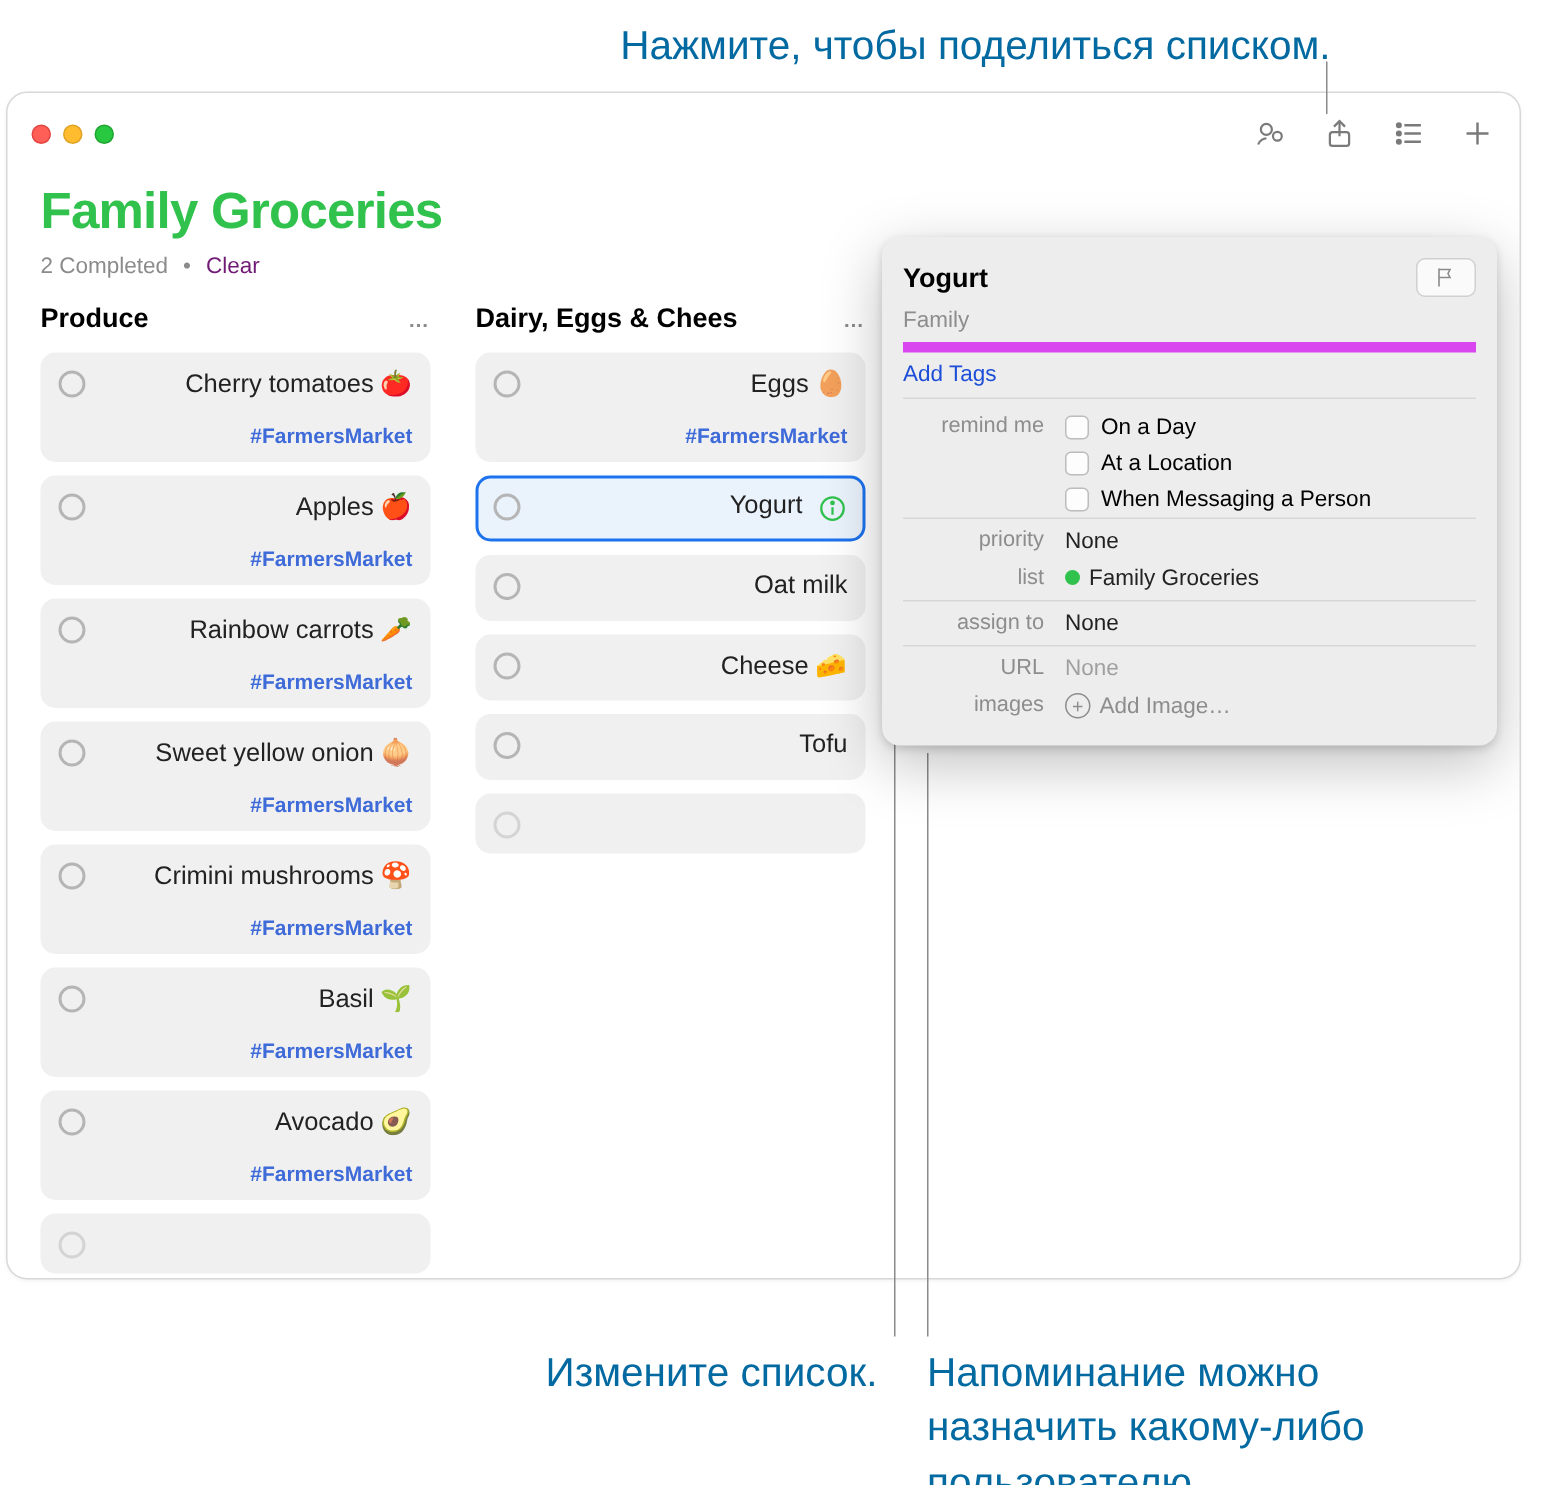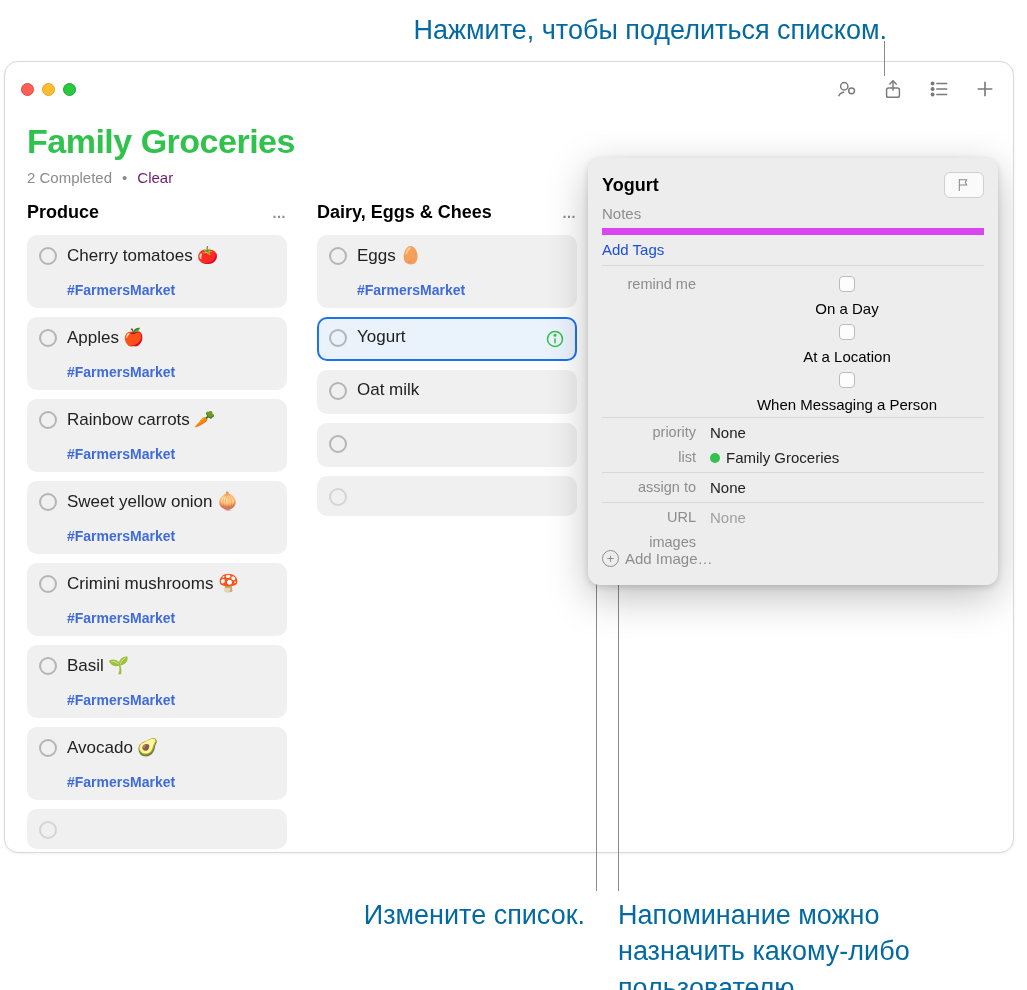--- a/index.html
+++ b/index.html
@@ -68,21 +68,21 @@
 
 .columns {
   display: flex;
   gap: 30px;
   padding: 14px 22px 0;
 }
 .col { width: 260px; }
 .col-header { display:flex; justify-content:space-between; align-items:center; margin-bottom:12px;}
 .col-title { font-size: 18px; font-weight: 700; }
 .col-more { color:#8b8b8b; font-size:14px; font-weight:700; letter-spacing:1px; cursor:pointer; }
-.items { display:flex; flex-direction:column; gap:9px; }
+.items { display:flex; flex-direction:column; gap:9px;text-align:right; }
 .item {
   background: #f0f0f1;
   border-radius: 10px;
   padding: 10px 12px;
   min-height: 44px;
   display: flex;
   align-items: flex-start;
   gap: 10px;
   position: relative;
 }
@@ -126,21 +126,21 @@
 .insp-row {
   display: flex;
   border-top: 1px solid #d7d7d7;
   padding: 10px 0 4px;
 }
 .insp-row.tight{padding:6px 0;}
 .insp-label { width: 108px; text-align: right; color:#8d8d8d; padding-right: 14px; font-size:14.5px; }
 .insp-val { flex:1; color:#222; }
 .insp-val.placeholder { color:#a0a0a0; }
 .insp-check-col { flex:1; display:flex; flex-direction:column; gap:7px; }
-.insp-check { display:flex; align-items:center; gap:8px;flex-direction:column; }
+.insp-check { display:flex; align-items:center; gap:8px; }
 .chk { width:16px; height:16px; border:1px solid #bcbcbc; border-radius:4px; background:#fdfdfd; cursor:pointer;}
 .list-dot { width:10px; height:10px; border-radius:50%; background:#30c24c; display:inline-block; margin-right:6px;}
 .add-img { display:flex; align-items:center; gap:6px; color:#8d8d8d; cursor:pointer;}
 .plus-circ { width:17px;height:17px;border:1.5px solid #8d8d8d;border-radius:50%;display:flex;align-items:center;justify-content:center;font-size:13px;line-height:1;}
 </style>
 </head>
 <body>
 
 <div class="callout top">Нажмите, чтобы поделиться списком.</div>
 <div class="callout bl">Измените список.</div>
@@ -290,39 +290,48 @@
               </svg></div>
           </div>
           <div class="item">
             <div class="item-radio"></div>
             <div class="item-body">
               <div class="item-title">Oat milk</div>
             </div>
           </div>
           <div class="item">
             <div class="item-radio"></div>
+            <div class="item-body">
+              <div class="item-title">Cheese 🧀</div>
+            </div>
+          </div>
+          <div class="item">
+            <div class="item-radio"></div>
+            <div class="item-body">
+              <div class="item-title">Tofu</div>
+            </div>
           </div>
           <div class="item empty">
             <div class="item-radio" style="border-color: rgb(212, 212, 213);"></div>
           </div>
         </div>
     </div>
   </div>
 
   <div class="inspector">
     <div class="insp-title-row">
       <div class="insp-title">Yogurt</div>
       <div class="flag-btn">
         <svg viewBox="0 0 24 24" fill="none" stroke="currentColor" stroke-width="1.6">
             <path d="M5 3v18"></path>
             <path d="M5 4h11l-2 4 2 4H5"></path>
           </svg>
       </div>
     </div>
-    <div class="insp-input">Notes</div>
+    <div class="insp-input">Family</div>
     <div class="insp-tags">Add Tags</div>
 
     <div class="insp-row">
       <div class="insp-label">remind me</div>
       <div class="insp-check-col">
         <div class="insp-check">
             <div class="chk"></div>
             <span>On a Day</span>
           </div>
         <div class="insp-check">
@@ -347,21 +356,21 @@
 
     <div class="insp-row tight">
       <div class="insp-label">assign to</div>
       <div class="insp-val">None</div>
     </div>
 
     <div class="insp-row tight">
       <div class="insp-label">URL</div>
       <div class="insp-val placeholder">None</div>
     </div>
-    <div class="insp-row tight" style="border-top:none;padding-top:2px;flex-direction:column;">
+    <div class="insp-row tight" style="border-top:none;padding-top:2px;">
       <div class="insp-label">images</div>
       <div class="insp-val">
         <div class="add-img">
           <div class="plus-circ">+</div>
           <span>Add Image…</span>
         </div>
       </div>
     </div>
   </div>
 </div>

